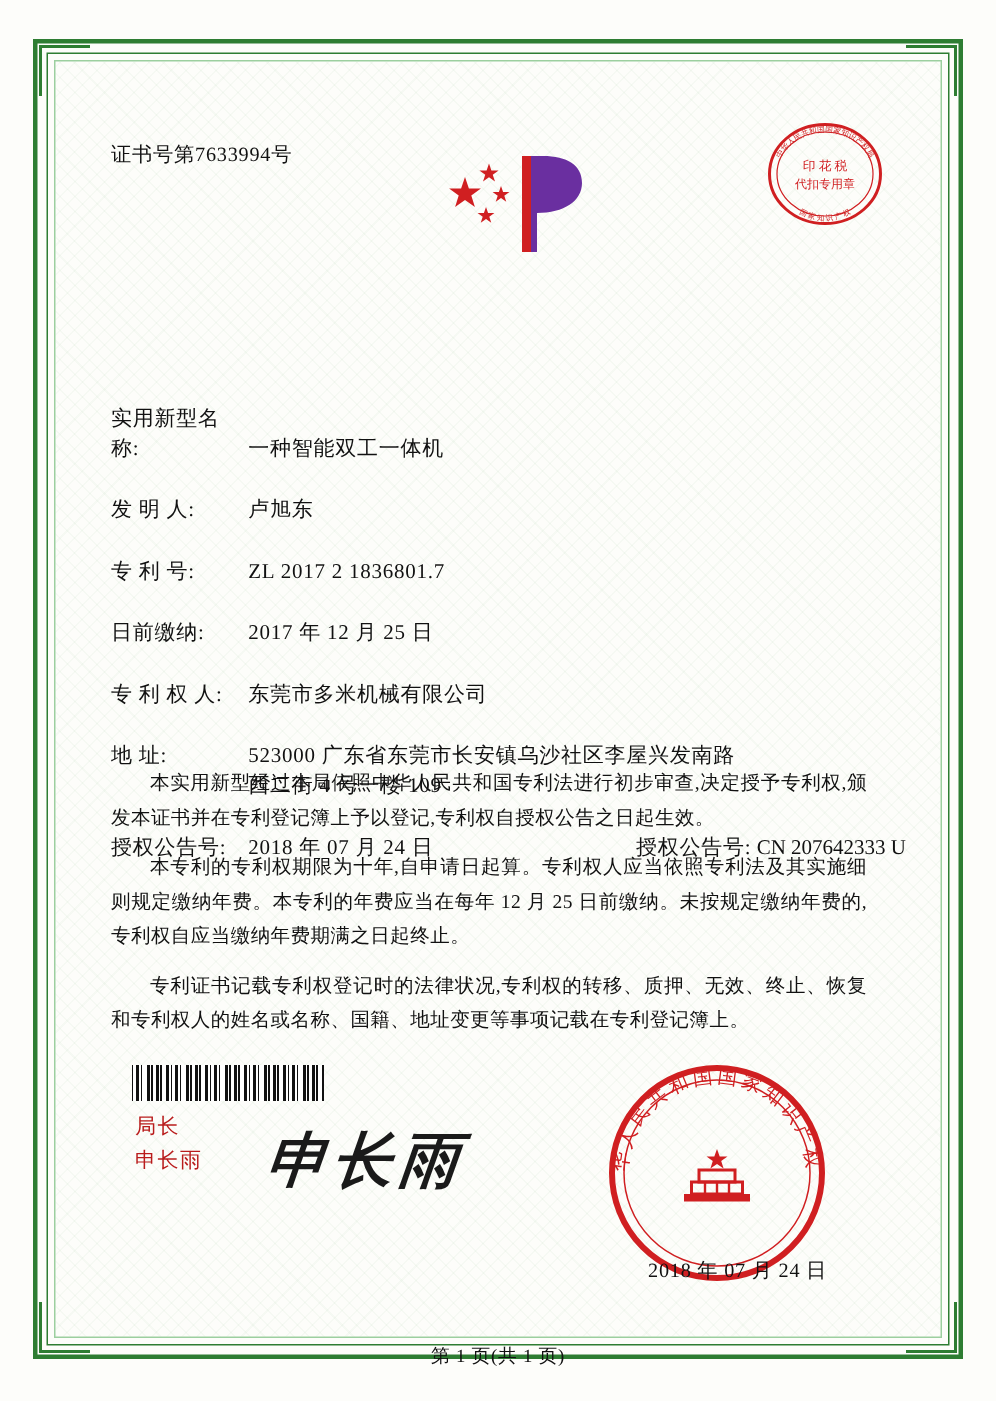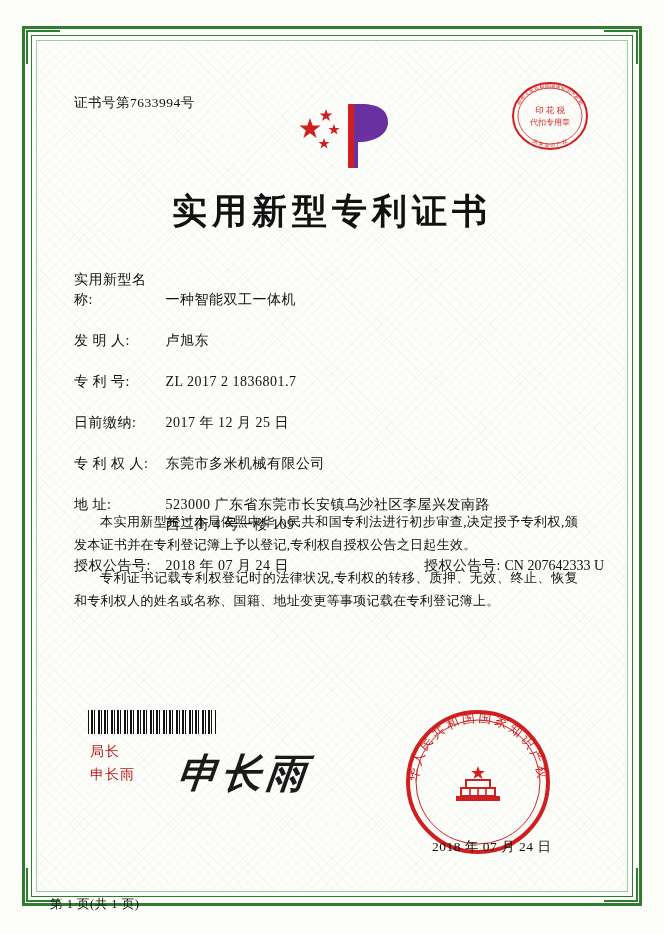--- a/index.html
+++ b/index.html
@@ -205,21 +205,21 @@
     position: absolute;
     left: 452px; top: 18px;
     width: 96px; height: 80px;
   }
   .stamp-tr svg { display: block; }
 
   .page-footer {
     position: absolute;
     left: 0; top: 838px;
     width: 564px;
-    text-align: left;
+    text-align: center;
     font-size: 12.5px;
     letter-spacing: 0.5px;
     color: #111;
   }
 </style>
 </head>
 <body>
 
 <div class="page">
 
@@ -260,21 +260,20 @@
           <polygon points="36,11 37.6,15.6 42.4,15.6 38.5,18.5 40,23 36,20.2 32,23 33.5,18.5 29.6,15.6 34.4,15.6"></polygon>
           <polygon points="44,26 45.4,30 49.6,30 46.2,32.5 47.5,36.5 44,34 40.5,36.5 41.8,32.5 38.4,30 42.6,30"></polygon>
           <polygon points="34,40 35.4,44 39.6,44 36.2,46.5 37.5,50.5 34,48 30.5,50.5 31.8,46.5 28.4,44 32.6,44"></polygon>
         </g>
         <path d="M58,6 L58,70 L68,70 L68,44 C86,44 98,36 98,24 C98,12 88,6 72,6 Z" fill="#6a2fa0"></path>
         <path d="M58,6 L58,70 L64,70 L64,6 Z" fill="#d01f21"></path>
         <path d="M66,12 C82,12 90,16 90,25 C90,33 82,38 68,38 L68,12 Z" fill="#fdfdfa" opacity="0"></path>
       </svg>
     </div>
 
-    <div class="title">实用新型专利证书</div>
 
     <div class="fields">
 
       <div class="field-row">
         <span class="field-label">实用新型名称:</span>
         <span class="field-value">一种智能双工一体机</span>
       </div>
 
       <div class="field-row">
         <span class="field-label">发 明 人:</span>
@@ -307,20 +306,21 @@
         <span class="inline-right">
           <span class="lbl">授权公告号:</span>
           <span>CN 207642333 U</span>
         </span>
       </div>
 
     </div>
 
     <div class="paragraphs">
       <p>本实用新型经过本局依照中华人民共和国专利法进行初步审查,决定授予专利权,颁发本证书并在专利登记簿上予以登记,专利权自授权公告之日起生效。</p>
+      <p>本专利的专利权期限为十年,自申请日起算。专利权人应当依照专利法及其实施细则规定缴纳年费。本专利的年费应当在每年 12 月 25 日前缴纳。未按规定缴纳年费的,专利权自应当缴纳年费期满之日起终止。</p>
       <p>专利证书记载专利权登记时的法律状况,专利权的转移、质押、无效、终止、恢复和专利权人的姓名或名称、国籍、地址变更等事项记载在专利登记簿上。</p>
     </div>
 
     <div class="barcode"></div>
 
     <div class="signature-block">
       <div>局长</div>
       <div>申长雨</div>
     </div>
 

